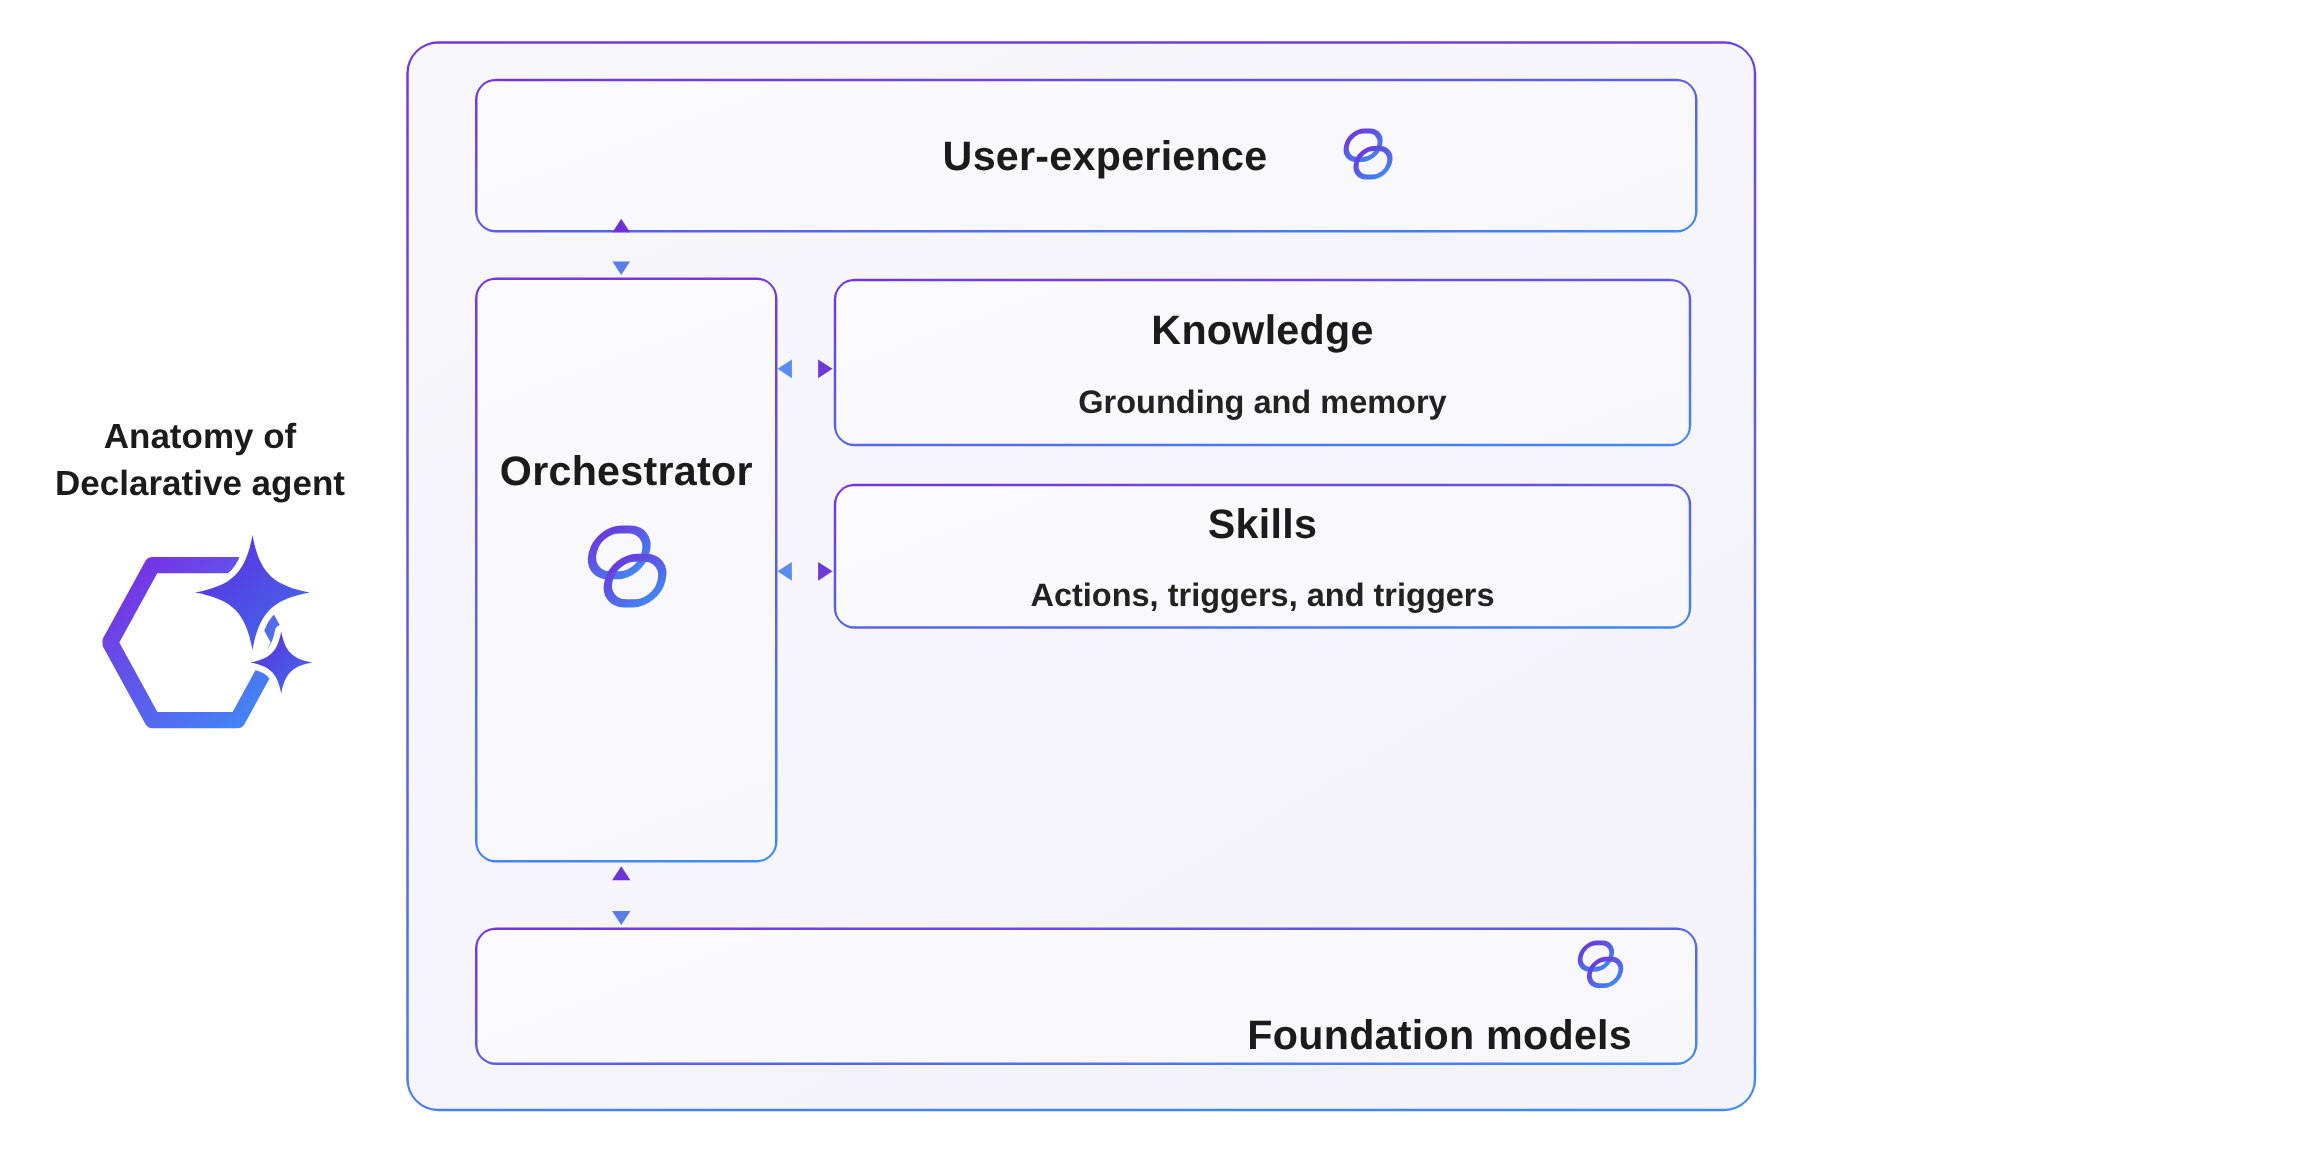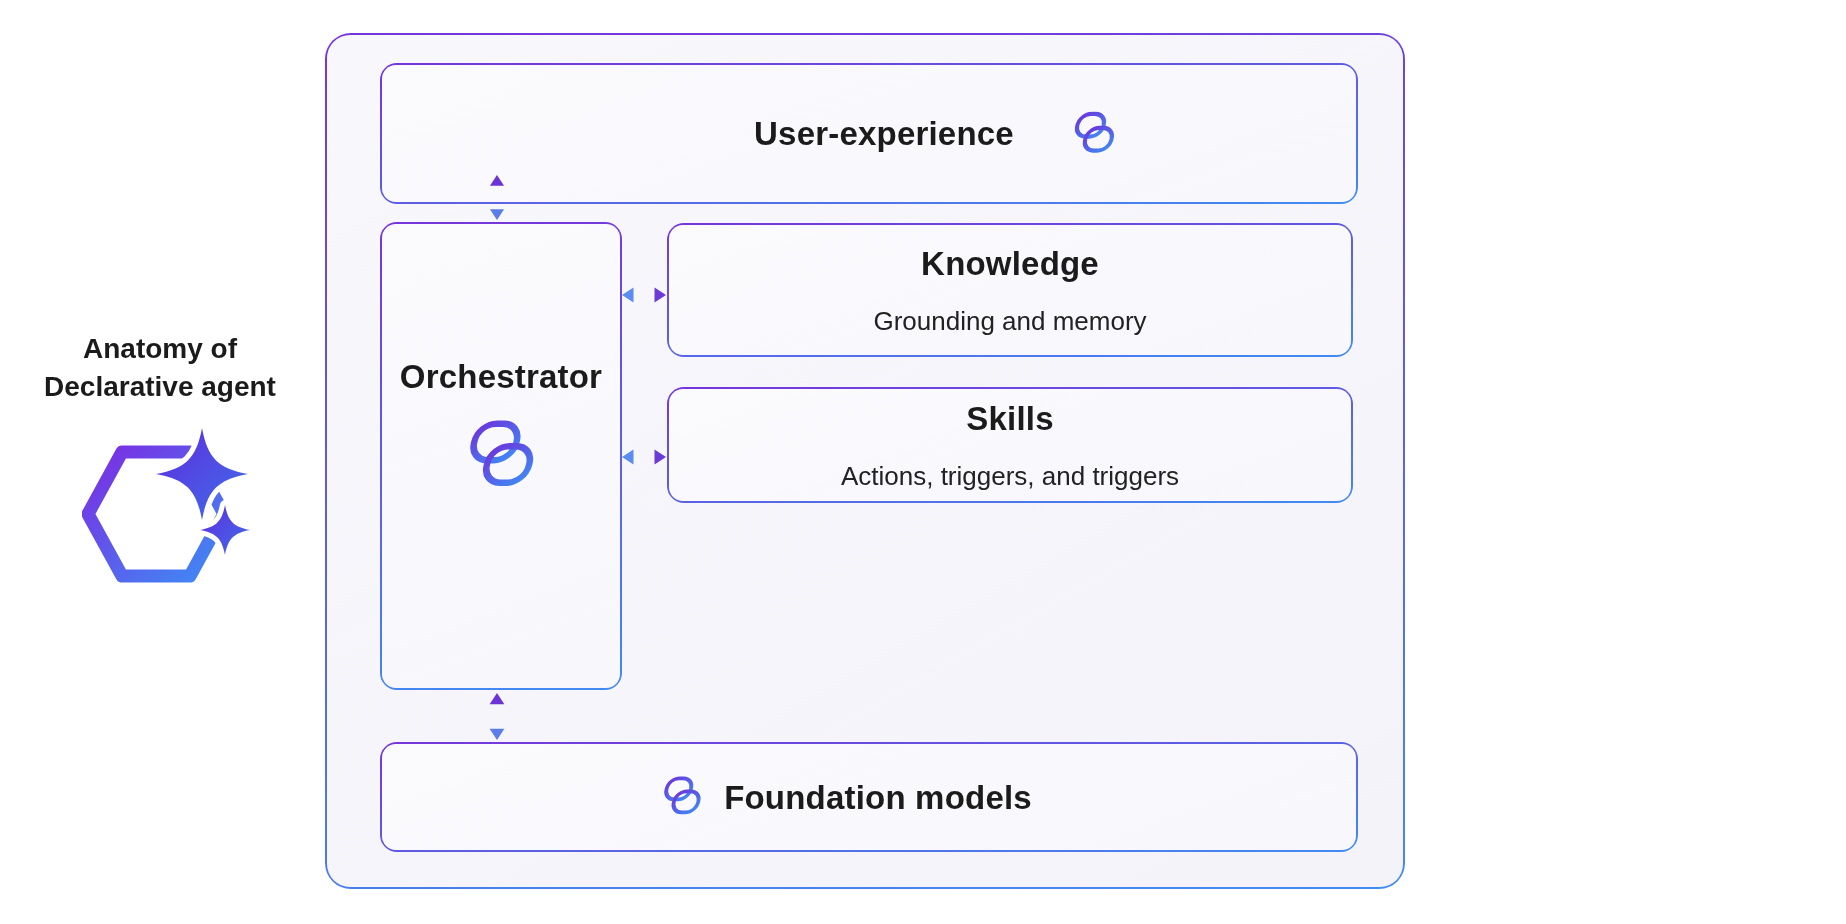--- a/index.html
+++ b/index.html
@@ -11,33 +11,33 @@
   }
   
   .gbox{position:absolute; box-sizing:border-box; padding:2.4px;
         background:linear-gradient(172deg,#7635DC 0%,#5B62E3 55%,#418BF3 100%);}
   .gbox .inner{width:100%; height:100%; box-sizing:border-box;
         background:linear-gradient(160deg,#FBFBFE 0%,#F7F7FC 100%);
         display:flex; align-items:center; justify-content:center;}
   .outer-frame{left:325px; top:33px; width:1080px; height:856px; border-radius:26px;}
   .outer-frame .inner{border-radius:23px;
         background:linear-gradient(150deg,#F8F7FC 0%,#F3F3F9 100%);}
-  .ux-box{left:380px; top:63px; width:978px; height:141px; border-radius:17px;}
+  .ux-box{left:380px; top:63px; width:978px; height:123px; border-radius:17px;}
   .ux-box .inner{border-radius:14px; flex-direction:row; gap:52px; padding-left:138px;}
   .orch-box{left:380px; top:222px; width:242px; height:468px; border-radius:17px;}
   .orch-box .inner{border-radius:14px; flex-direction:column; justify-content:flex-start;
         padding-top:136px; gap:26px;}
   .knowledge-box{left:667px; top:223px; width:686px; height:134px; border-radius:17px;}
   .skills-box{left:667px; top:387px; width:686px; height:116px; border-radius:17px;}
   .knowledge-box .inner,.skills-box .inner{border-radius:14px; flex-direction:column; gap:28px;}
   .foundation-box{left:380px; top:742px; width:978px; height:110px; border-radius:17px;}
-  .foundation-box .inner{border-radius:14px; flex-direction:row; gap:16px; padding-right:50px;}
+  .foundation-box .inner{border-radius:14px; flex-direction:column; gap:16px; padding-right:50px;align-items:flex-end;}
 
   .box-title{font-size:33px; font-weight:700; letter-spacing:0.2px; line-height:1;}
-  .box-sub{font-size:26px; font-weight:400; color:#222; line-height:1;}
+  .box-sub{font-size:26px; font-weight:700; color:#222; line-height:1;}
 
   .side-label{position:absolute; left:18px; top:330px; width:284px; text-align:center;
         font-size:28px; font-weight:700; line-height:38px;}
   .agent-icon{position:absolute; left:82px; top:426px;}
 
   .arrow{position:absolute;}
   svg{display:block;}
   .hidden-defs{position:absolute; width:0; height:0; overflow:hidden;}
 </style>
 </head>

